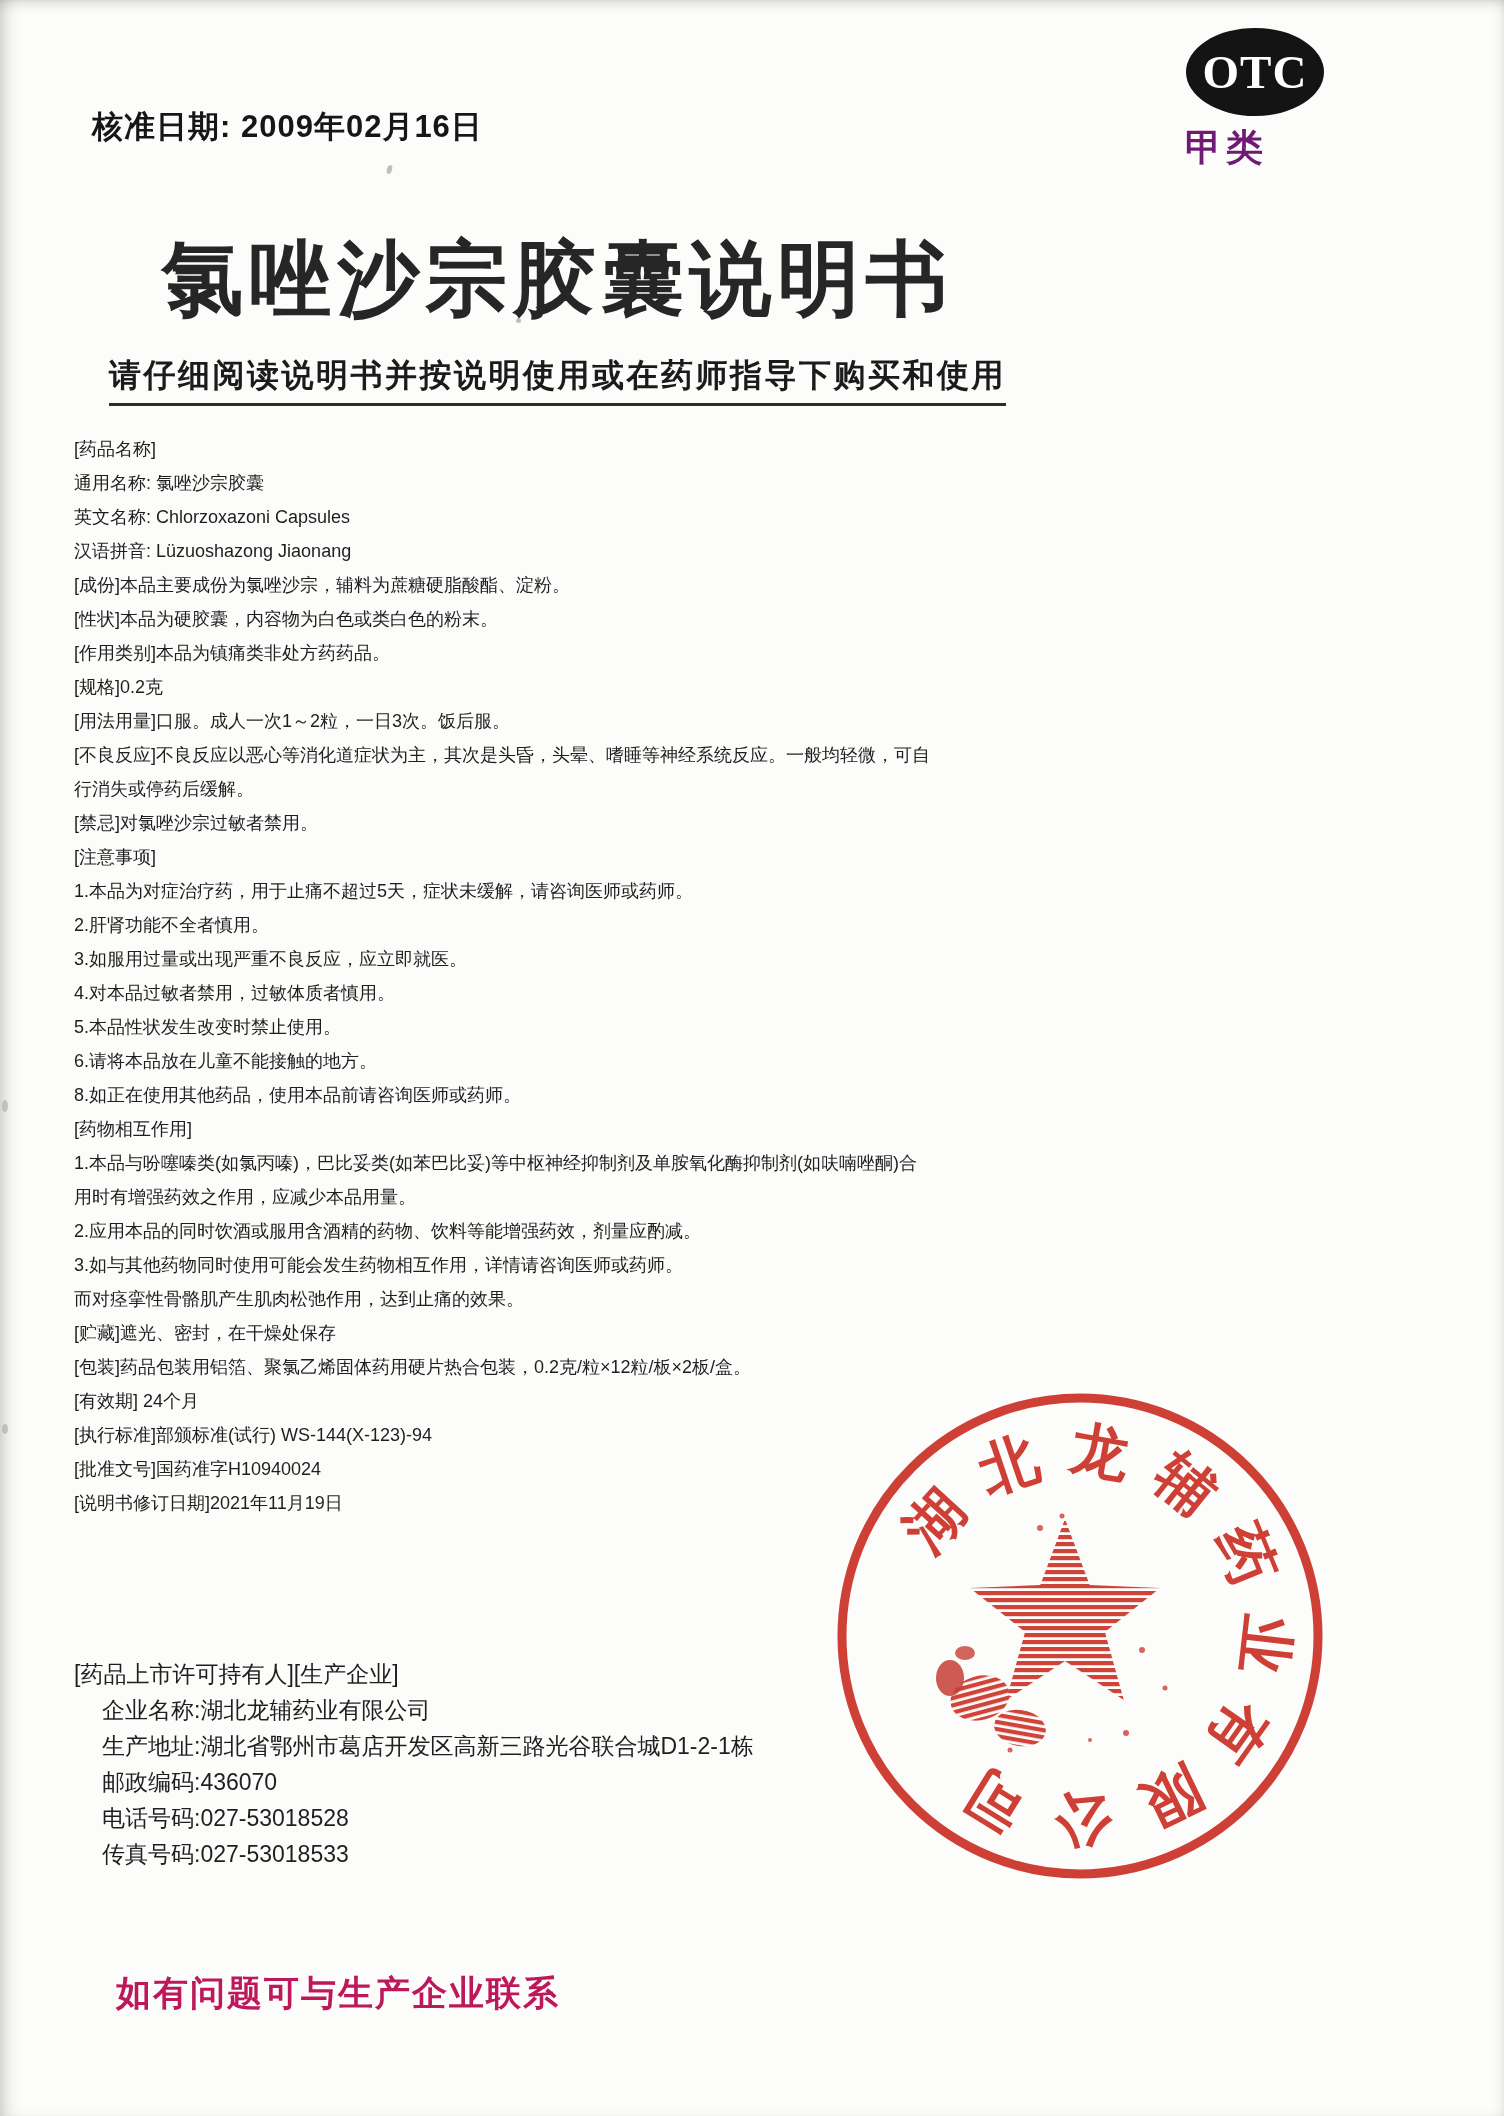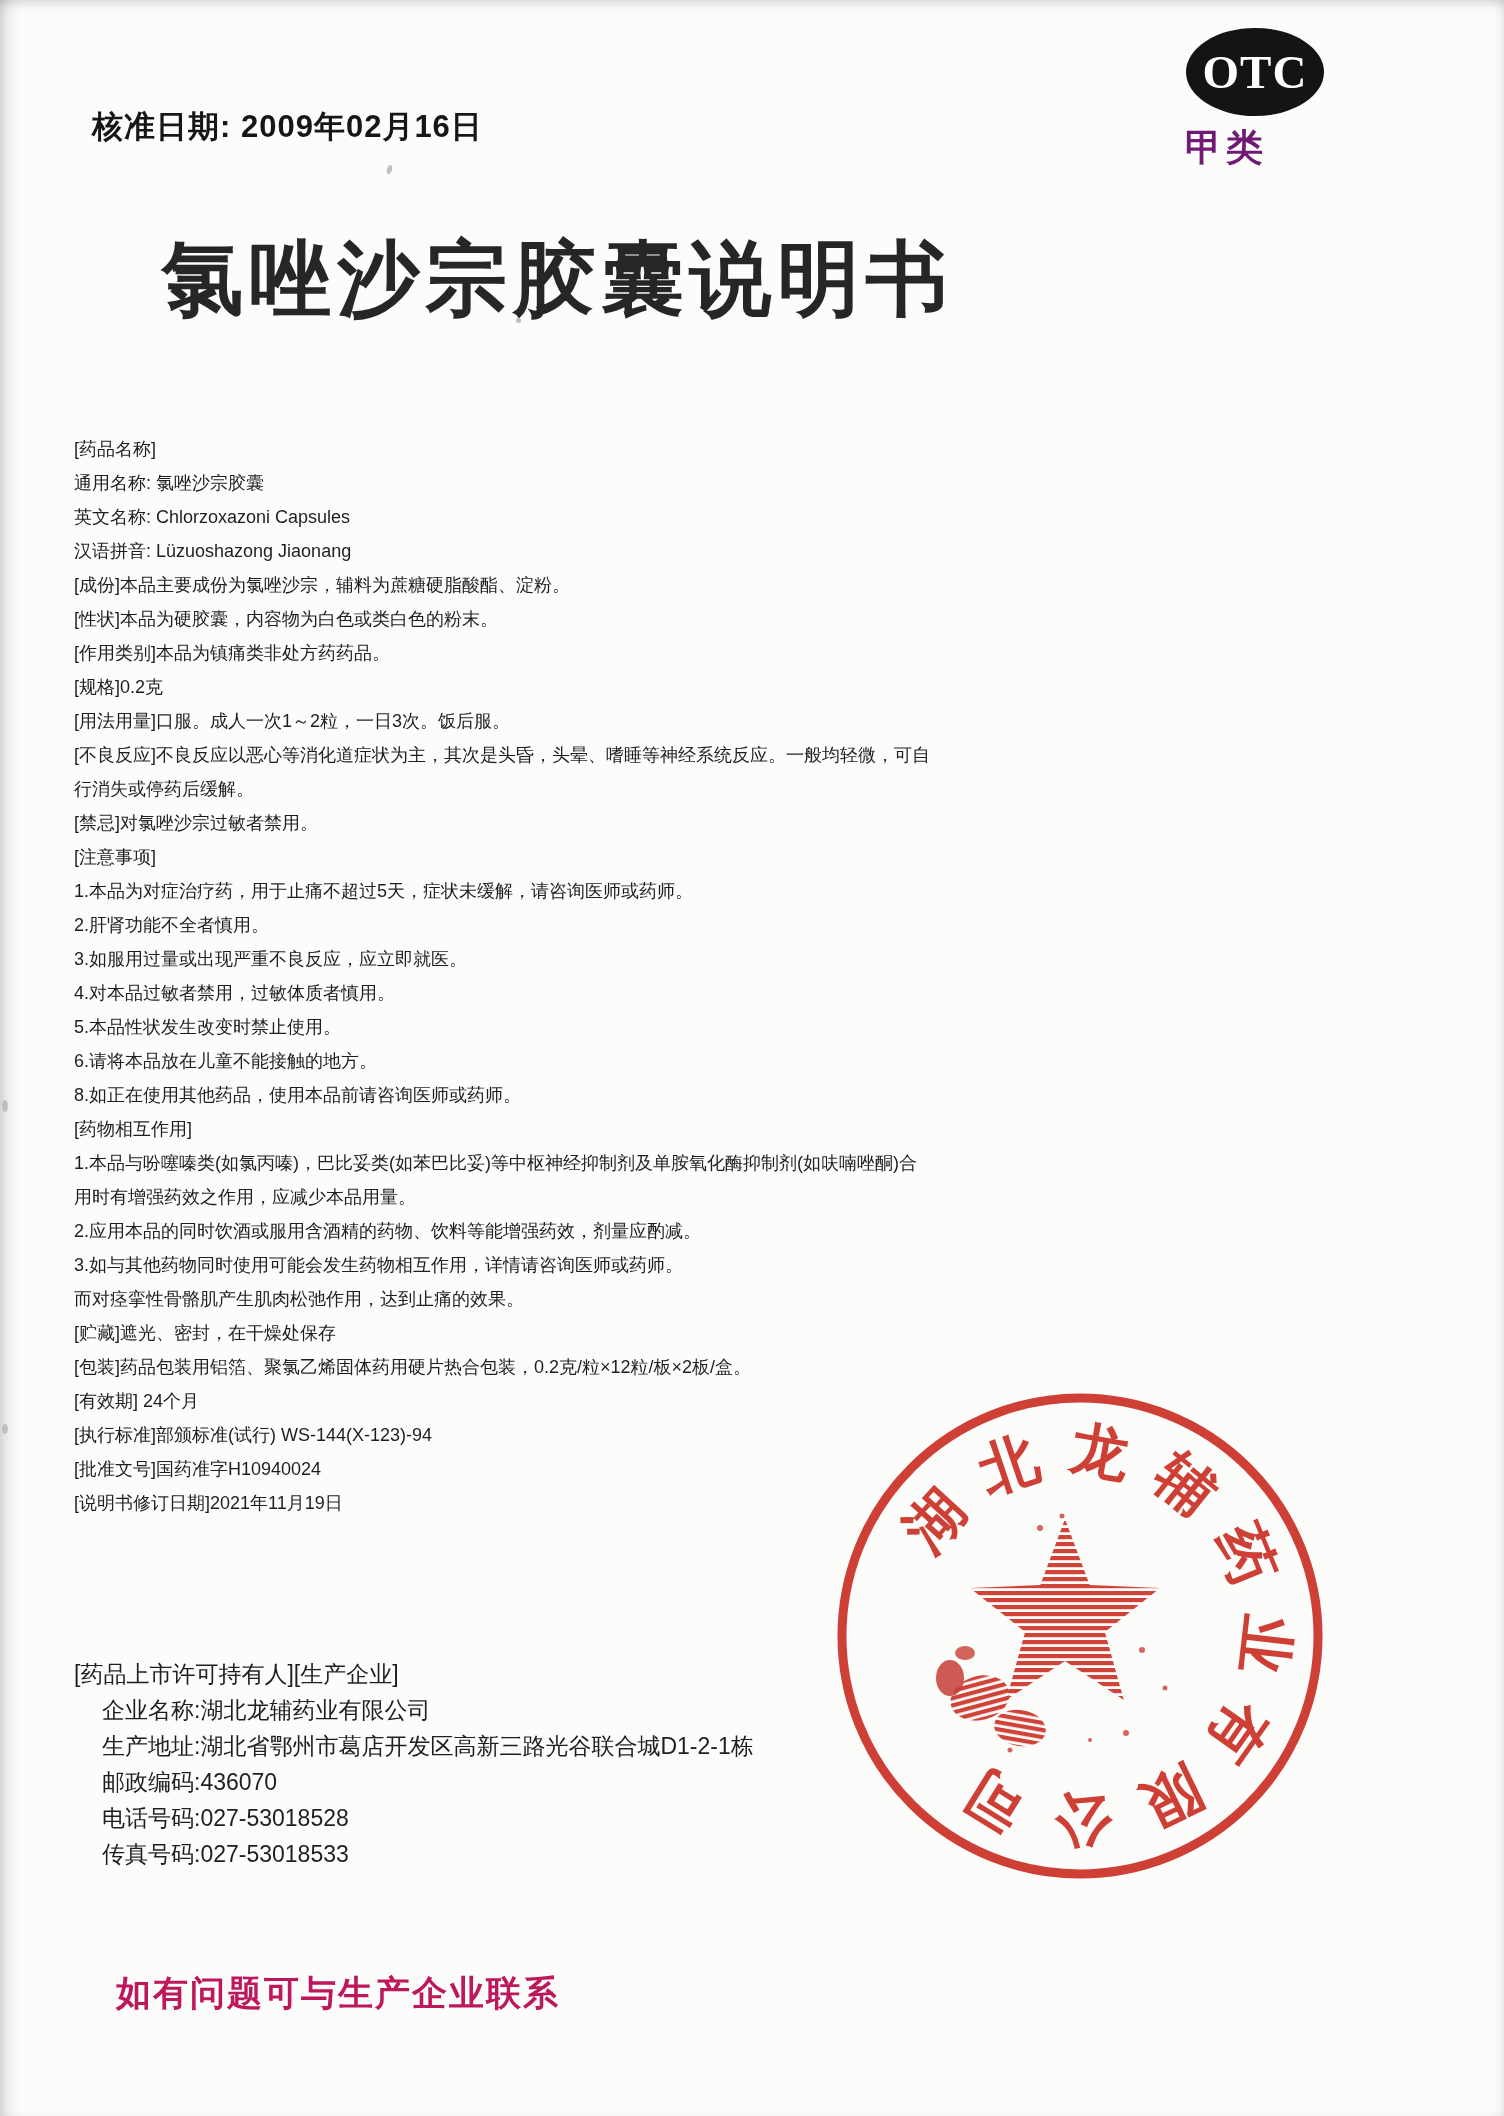--- a/index.html
+++ b/index.html
@@ -79,20 +79,21 @@
 
   <div class="otc-wrap">
     <div class="otc-oval">
       <span>OTC</span>
     </div>
     <div class="otc-class">甲类</div>
   </div>
 
   <div class="titleblock">
     <h1>氯唑沙宗胶囊说明书</h1><br>
+    <div class="subtitle">请仔细阅读说明书并按说明使用或在药师指导下购买和使用</div>
   </div>
 
   <div class="body-lines">
       <div class="line">[药品名称]</div>
       <div class="line">通用名称: 氯唑沙宗胶囊</div>
       <div class="line">英文名称: Chlorzoxazoni Capsules</div>
       <div class="line">汉语拼音: Lüzuoshazong Jiaonang</div>
       <div class="line">[成份]本品主要成份为氯唑沙宗，辅料为蔗糖硬脂酸酯、淀粉。</div>
       <div class="line">[性状]本品为硬胶囊，内容物为白色或类白色的粉末。</div>
       <div class="line">[作用类别]本品为镇痛类非处方药药品。</div>

